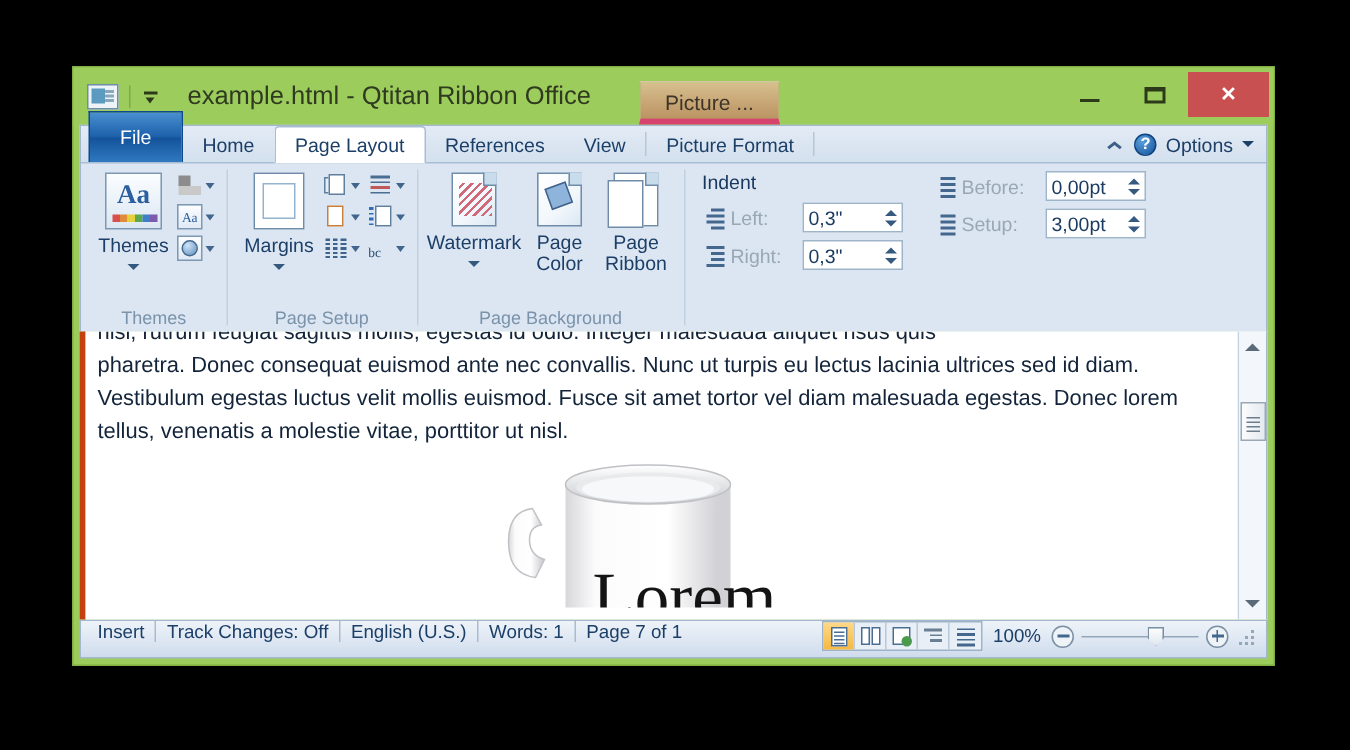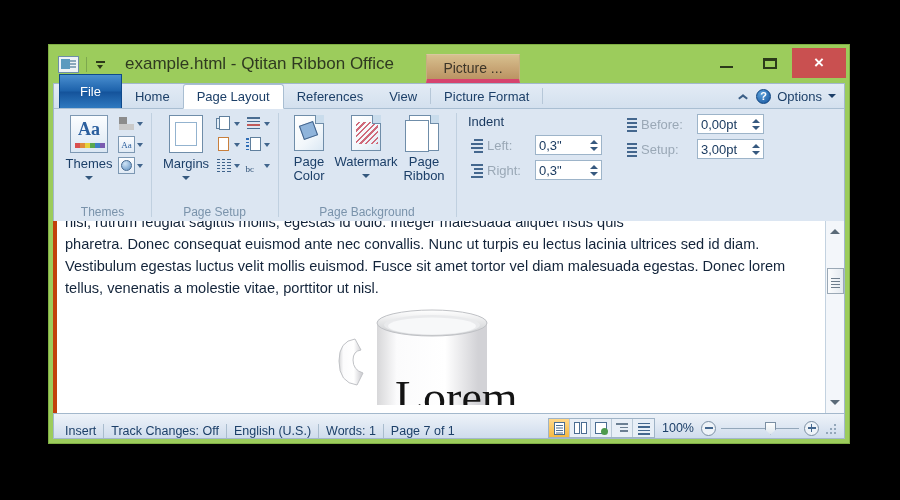--- a/index.html
+++ b/index.html
@@ -366,21 +366,21 @@
     display: flex; align-items: center; justify-content: center;
   }
   .sb-thumb i { display: block; width: 9px; height: 1px; background: #6d7d8c; box-shadow: 0 3px 0 #6d7d8c, 0 6px 0 #6d7d8c, 0 -3px 0 #6d7d8c; }
 
   
   .statusbar {
     flex: 0 0 26px;
     margin: 0 4px 4px 4px;
     background: linear-gradient(to bottom, #eef3f9, #cfdced);
     border: 1px solid #a3b8cc;
-    display: flex; align-items: flex-end;
+    display: flex; align-items: flex-start;
     padding: 0 4px;
     font-size: 12.5px; color: #1c3f68;
   }
   .st-item { padding: 0 7px; cursor: pointer; white-space: nowrap; }
   .st-sep { width: 1px; height: 14px; background: #a9bccd; }
   .st-right { margin-left: auto; display: flex; align-items: center; gap: 5px; padding-right: 4px; }
   .viewbtns { display: flex; border: 1px solid #9fb3c6; background: #e8eff7; }
   .vbtn {
     width: 21px; height: 18px; cursor: pointer;
     border-right: 1px solid #b9c8d6;
@@ -595,35 +595,35 @@
                 <div class="scaret"></div>
               </div>
             </div>
           </div>
         </div>
         <div class="group-label">Page Setup</div>
       </div>
 
       <div class="group">
         <div class="group-content" style="gap:2px;">
+          <div class="bigbtn" style="width:62px">
+            <div class="ico-page">
+              <div class="wm"></div>
+                <div class="fold"></div>
+            </div>
+            <div class="lbl">Watermark</div>
+            <div class="caret"></div>
+          </div>
+
           <div class="bigbtn" style="width:48px">
             <div class="ico-page">
               <div class="bucket"></div>
                 <div class="fold"></div>
             </div>
             <div class="lbl">Page Color</div>
-          </div>
-
-          <div class="bigbtn" style="width:62px">
-            <div class="ico-page">
-              <div class="wm"></div>
-                <div class="fold"></div>
-            </div>
-            <div class="lbl">Watermark</div>
-            <div class="caret"></div>
           </div>
 
           <div class="bigbtn" style="width:50px">
             <div class="ico-page borders">
               <div class="fold"></div>
             </div>
             <div class="lbl">Page Ribbon</div>
           </div>
         </div>
         <div class="group-label">Page Background</div>

